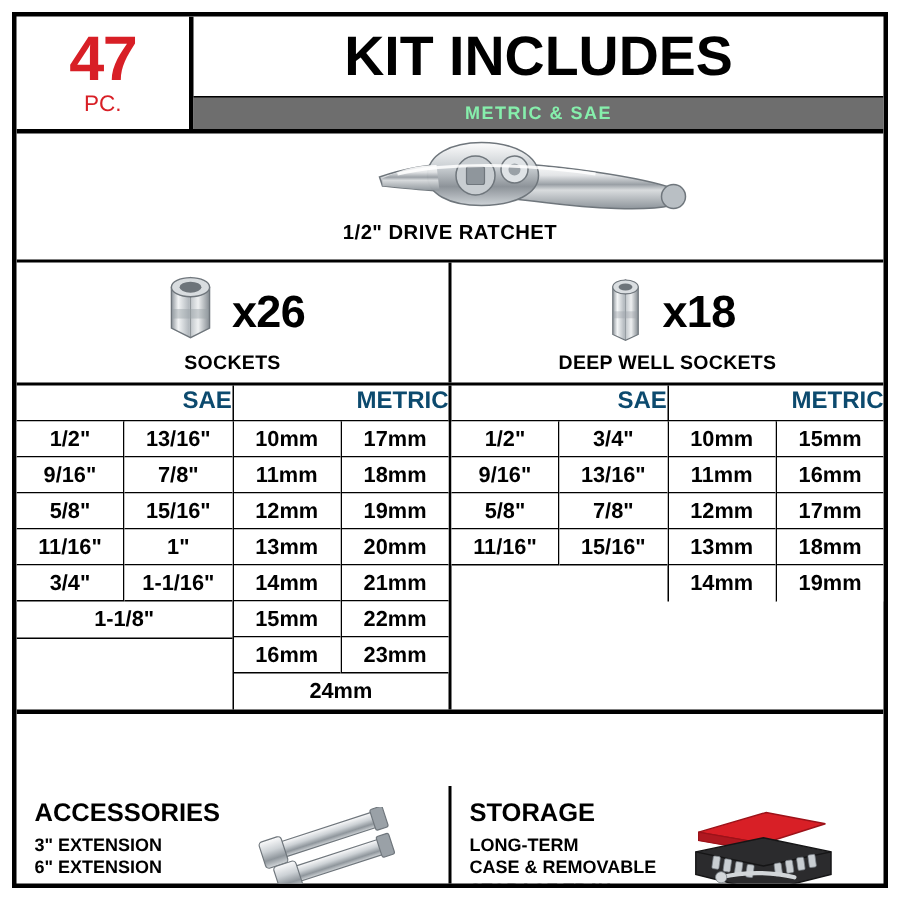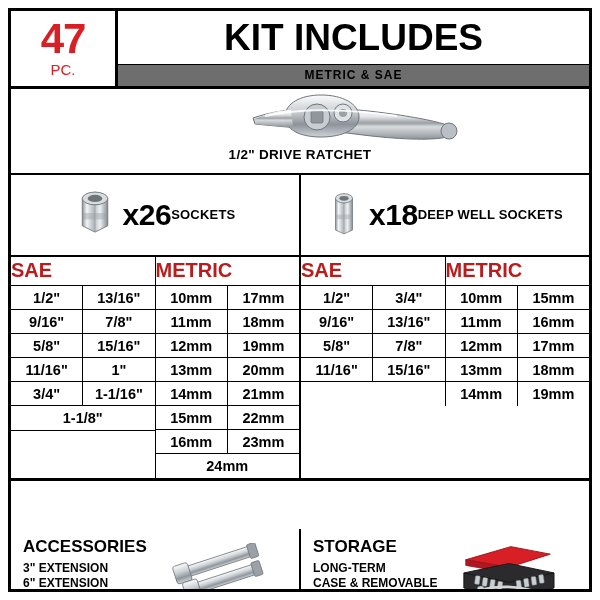--- a/index.html
+++ b/index.html
@@ -26,21 +26,21 @@
 
   
   .header {
     display: flex;
     align-items: stretch;
     border-bottom: 3px solid #000;
     height: 78px;
     flex: none;
   }
   .pc-block {
-    width: 107px;
+    width: 118px;
     display: flex;
     flex-direction: column;
     align-items: center;
     justify-content: center;
     border-right: 3px solid #000;
     color: #d81f26;
     line-height: 1;
     padding-bottom: 2px;
     text-align: center;
   }
@@ -65,21 +65,21 @@
     align-items: center;
     justify-content: center;
     font-size: 37px;
     font-weight: bold;
     letter-spacing: 0px;
     color: #000;
     border-radius: 26px;
   }
   .subtitle-bar {
     background: #6e6e6e;
-    color: #000000;
+    color: #86efac;
     font-size: 12px;
     font-weight: bold;
     letter-spacing: 1px;
     text-align: center;
     padding: 3px 0 4px 0;
     border-top: 1px solid #000;
   }
 
   
   .ratchet-row {
@@ -109,20 +109,21 @@
   
   .socket-row {
     height: 82px;
     flex: none;
     display: flex;
     border-bottom: 2px solid #000;
   }
   .socket-cell {
     flex: 1;
     display: flex;
+    flex-direction: column;
     align-items: center;
     justify-content: center;
     position: relative;
   }
   .socket-cell.left { border-right: 2px solid #000; }
   .socket-top {
     display: flex;
     align-items: center;
     justify-content: center;
     gap: 8px;
@@ -151,25 +152,25 @@
     flex: 1;
     display: flex;
     flex-direction: column;
   }
   .tbl-half.left { border-right: 2px solid #000; }
   .tbl-head {
     display: flex;
     border-bottom: 1px solid #000;
   }
   .tbl-head .h {
-    font-size: 20px;
-    font-weight: bold;
-    text-align: left;
+    font-size: 16px;
+    font-weight: bold;
+    text-align: right;
     padding: 2px 0 3px 0;
-    color: #b91c1c;
+    color: #0c4a6e;
   }
   .h.sae { flex: 2; border-right: 1px solid #000; }
   .h.metric { flex: 2; }
   .col {
     flex: 1;
     display: flex;
     flex-direction: column;
   }
   .col.bordered { border-right: 1px solid #000; }
   .cell {

